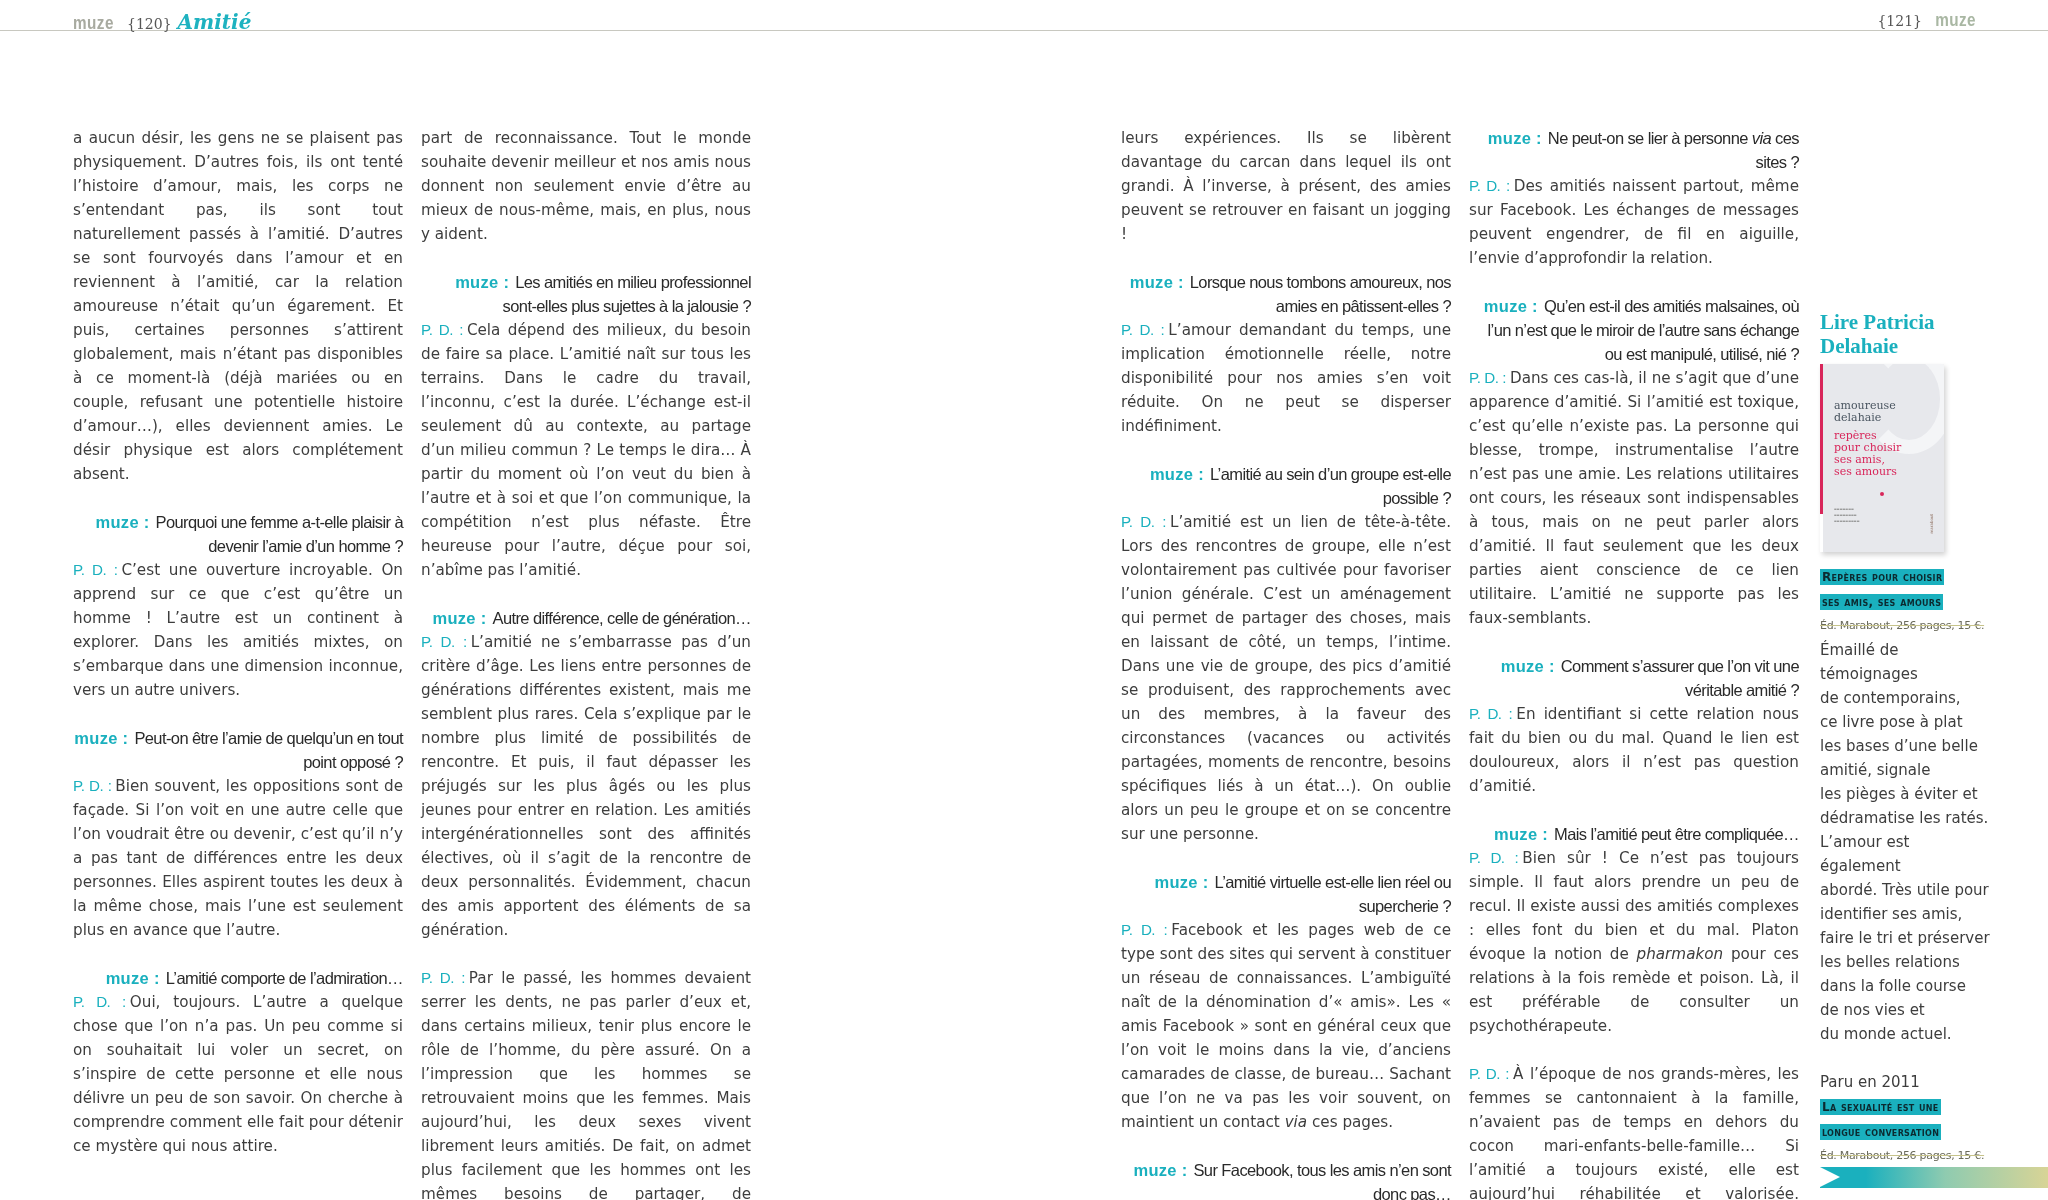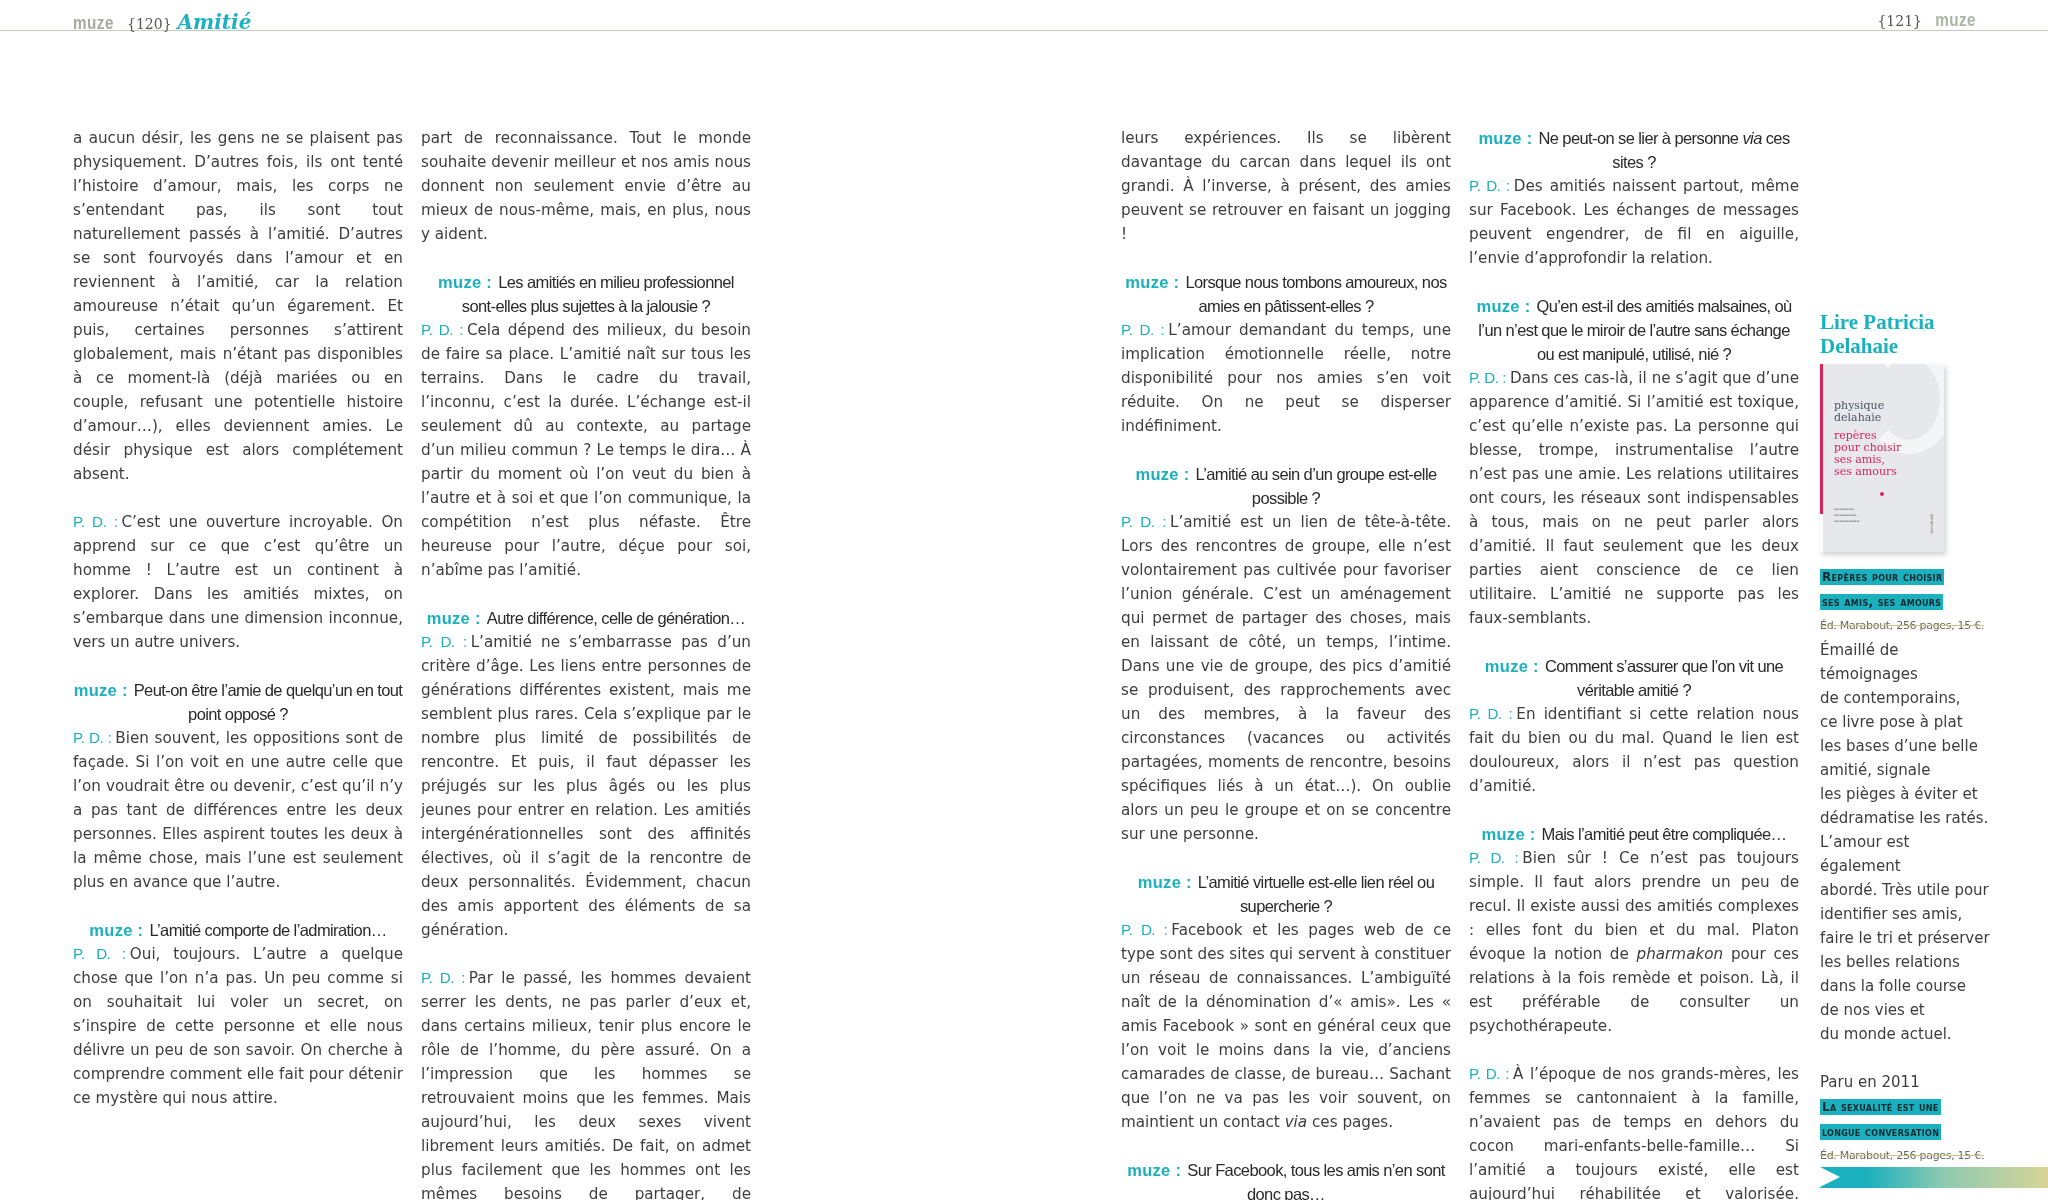--- a/index.html
+++ b/index.html
@@ -16,21 +16,21 @@
   .pagenum { font-family:"DejaVu Serif", serif; font-size:14px; color:#555; }
   .section { font-family:"DejaVu Serif", serif; font-style:italic; font-weight:bold; font-size:20px; color:#1eb2c0; }
 
   .col { position:absolute; top:126px; width:330px; font-size:15.2px; line-height:24px; text-align:justify; hyphens:auto; }
   .c1 { left:73px; }
   .c2 { left:421px; }
   .c3 { left:1121px; }
   .c4 { left:1469px; }
   .col p { margin:0 0 24px 0; }
   .qa { margin-bottom:24px; }
-  .q { font-family:"Liberation Sans", sans-serif; font-size:16.5px; line-height:24px; color:#2a2a2a; letter-spacing:-0.6px; text-align:center; }
+  .q { font-family:"Liberation Sans", sans-serif; font-size:16.5px; line-height:24px; color:#2a2a2a; letter-spacing:-0.6px; text-align:right; }
   .q .tag { font-weight:bold; color:#1ab0be; letter-spacing:0.3px; margin-right:6px; }
   .a { margin:0; }
   .a .tag { font-family:"Liberation Sans", sans-serif; color:#1ab0be; margin-right:4px; letter-spacing:-0.5px; }
   em { font-style:italic; }
 
   
   .side { position:absolute; left:1820px; top:310px; width:170px; }
   .side-title { font-family:Liberation Serif, serif; font-size:21px; line-height:24px; color:#1ab0be; margin:0 0 6px 0; }
   .cover { width:124px; height:188px; background:#e7e8ec; position:relative; box-shadow:2px 3px 5px rgba(0,0,0,0.18); margin-bottom:12px; overflow:hidden; }
   .cover .bar { position:absolute; left:0; top:0; width:3px; height:100%; background:#d8265a; }
@@ -60,20 +60,21 @@
   <span class="section">Amitié</span>
 </div>
 <div class="folio right">
   <span class="pagenum">{121}</span>
   <span class="mag">muze</span>
 </div>
 
 <div class="col c1">
   <p>a aucun désir, les gens ne se plaisent pas physiquement. D’autres fois, ils ont tenté l’histoire d’amour, mais, les corps ne s’entendant pas, ils sont tout naturellement passés à l’amitié. D’autres se sont fourvoyés dans l’amour et en reviennent à l’amitié, car la relation amoureuse n’était qu’un égarement. Et puis, certaines personnes s’attirent globalement, mais n’étant pas disponibles à ce moment-là (déjà mariées ou en couple, refusant une potentielle histoire d’amour…), elles deviennent amies. Le désir physique est alors complétement absent.</p>
   <div class="qa">
+    <div class="q"><span class="tag">muze :</span><span>Pourquoi une femme a-t-elle plaisir à devenir l’amie d’un homme ?</span></div>
     <p class="a"><span class="tag">P. D. :</span><span>C’est une ouverture incroyable. On apprend sur ce que c’est qu’être un homme ! L’autre est un continent à explorer. Dans les amitiés mixtes, on s’embarque dans une dimension inconnue, vers un autre univers.</span></p>
   </div>
   <div class="qa">
     <div class="q"><span class="tag">muze :</span><span>Peut-on être l’amie de quelqu’un en tout point opposé ?</span></div>
     <p class="a"><span class="tag">P. D. :</span><span>Bien souvent, les oppositions sont de façade. Si l’on voit en une autre celle que l’on voudrait être ou devenir, c’est qu’il n’y a pas tant de différences entre les deux personnes. Elles aspirent toutes les deux à la même chose, mais l’une est seulement plus en avance que l’autre.</span></p>
   </div>
   <div class="qa">
     <div class="q"><span class="tag">muze :</span><span>L’amitié comporte de l’admiration…</span></div>
     <p class="a"><span class="tag">P. D. :</span><span>Oui, toujours. L’autre a quelque chose que l’on n’a pas. Un peu comme si on souhaitait lui voler un secret, on s’inspire de cette personne et elle nous délivre un peu de son savoir. On cherche à comprendre comment elle fait pour détenir ce mystère qui nous attire.</span></p>
   </div>
@@ -140,21 +141,21 @@
   </div>
 </div>
 
 <div class="side">
   <h3 class="side-title">Lire Patricia Delahaie</h3>
   <div class="cover">
     <div class="bar"></div>
     <div class="bar2"></div>
     <div class="swirl"></div>
     <div class="author">
-      <div>physique</div>
+      <div>amoureuse</div>
       <div>delahaie</div>
     </div>
     <div class="btitle">
       <div>repères</div>
       <div>pour choisir</div>
       <div>ses amis,</div>
       <div>ses amours</div>
     </div>
     <div class="dot"></div>
     <div class="tiny">▬▬▬▬▬▬▬<br>▬▬▬▬▬▬▬▬<br>▬▬▬▬▬▬▬▬▬</div>

